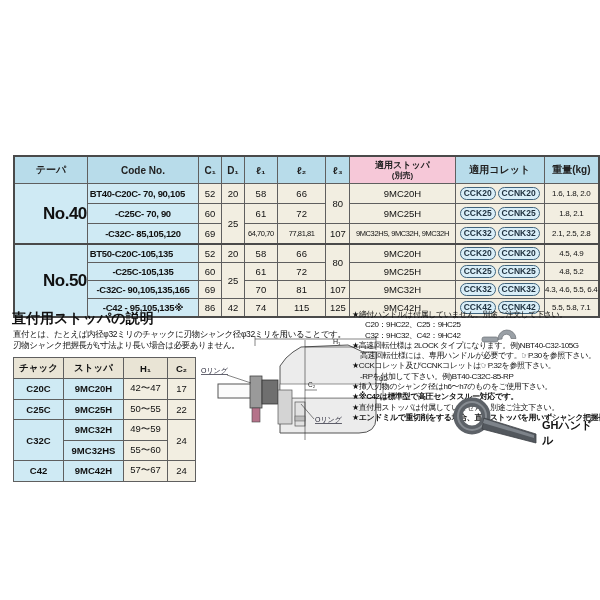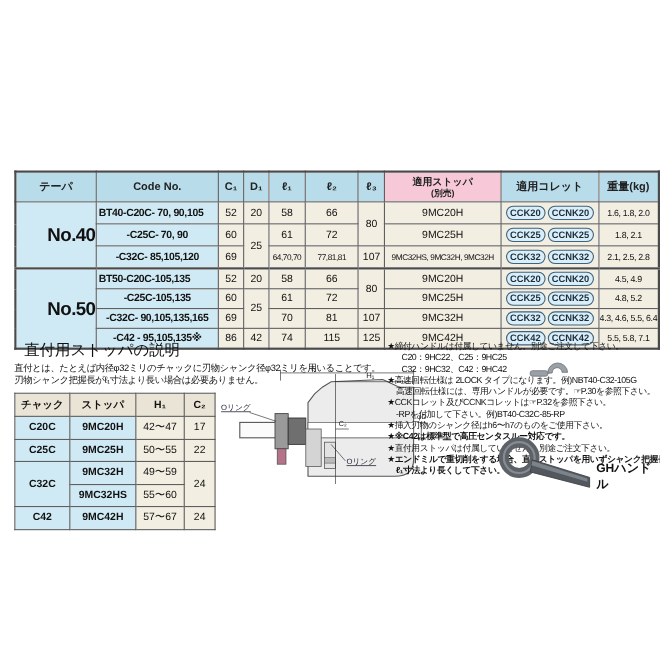--- a/index.html
+++ b/index.html
@@ -24,21 +24,21 @@
   .main-table td.code{background:#cfeaf4;font-weight:bold;font-size:9.5px;letter-spacing:-0.3px;}
   .main-table td.code.left{text-align:left;padding-left:2px;}
   .main-table td.sm{font-size:7.5px;letter-spacing:-0.4px;}
   .main-table td.wt{font-size:8px;letter-spacing:-0.3px;}
   .main-table tbody.g50 tr.group-start td{border-top:2.5px solid #4a4a4a;}
   .pill{
     display:inline-block;border:1px solid #3f637c;border-radius:8px;background:#d9eef8;
     font-size:8.5px;font-weight:bold;padding:0 3px;margin:0 1px;line-height:11px;color:#1c2e3c;
   }
   
-  .sec-title{position:absolute;left:12px;top:310px;font-size:14px;font-weight:normal;letter-spacing:0;margin-left:10px;}
+  .sec-title{position:absolute;left:12px;top:310px;font-size:14px;font-weight:bold;letter-spacing:0;}
   .desc{position:absolute;left:13px;top:329px;font-size:8.5px;line-height:11px;letter-spacing:-0.4px;white-space:nowrap;}
   .stopper-table{position:absolute;left:13px;top:357px;border:1.5px solid #4a4a4a;}
   .stopper-table th,.stopper-table td{
     border:1px solid #5f5f5f;padding:3px;text-align:center;vertical-align:middle;white-space:nowrap;
   }
   .stopper-table th{height:14px;background:#e9e4d5;font-size:9.5px;font-weight:bold;}
   .stopper-table td{height:13.5px;font-size:9.5px;background:#f2eee1;}
   .stopper-table td.b{background:#cfeaf4;font-weight:bold;}
   
   .notes{position:absolute;left:352px;top:310px;width:246px;font-size:8px;line-height:10.3px;
@@ -276,21 +276,20 @@
   <div class="in1">C20：9HC22、C25：9HC25</div>
   <div class="in1">C32：9HC32、C42：9HC42</div>
   <div>★高速回転仕様は 2LOCK タイプになります。例)NBT40-C32-105G</div>
   <div class="in2">高速回転仕様には、専用ハンドルが必要です。☞P.30を参照下さい。</div>
   <div>★CCKコレット及びCCNKコレットは☞P.32を参照下さい。</div>
   <div class="in2">-RPを付加して下さい。例)BT40-C32C-85-RP</div>
   <div>★挿入刃物のシャンク径はh6〜h7のものをご使用下さい。</div>
   <div class="b">★※C42は標準型で高圧センタスルー対応です。</div>
   <div>★直付用ストッパは付属していません。別途ご注文下さい。</div>
   <div class="b">★エンドミルで重切削をする場合、直付ストッパを用いずシャンク把握長は</div>
-  <div class="b in2">ℓ₁寸法より長くして下さい。</div>
 
   <svg class="hook-icon" width="46" height="24" viewBox="0 0 46 24">
     <rect x="2" y="14" width="16" height="5" rx="2" fill="#9aa0a6" stroke="#6b7075" stroke-width="0.7"></rect>
     <path d="M 18 16.5 a 9 9 0 1 1 18 -1 l -5 0 a 4.5 4.5 0 1 0 -9 0.5 z" fill="#9aa0a6" stroke="#6b7075" stroke-width="0.7"></path>
   </svg>
 </div>
 
 <svg class="gh-wrench" width="92" height="54" viewBox="0 0 92 54">
   <circle cx="24" cy="20" r="14" fill="none" stroke="#5d6268" stroke-width="9"></circle>
   <circle cx="24" cy="20" r="14" fill="none" stroke="#868b91" stroke-width="2"></circle>

